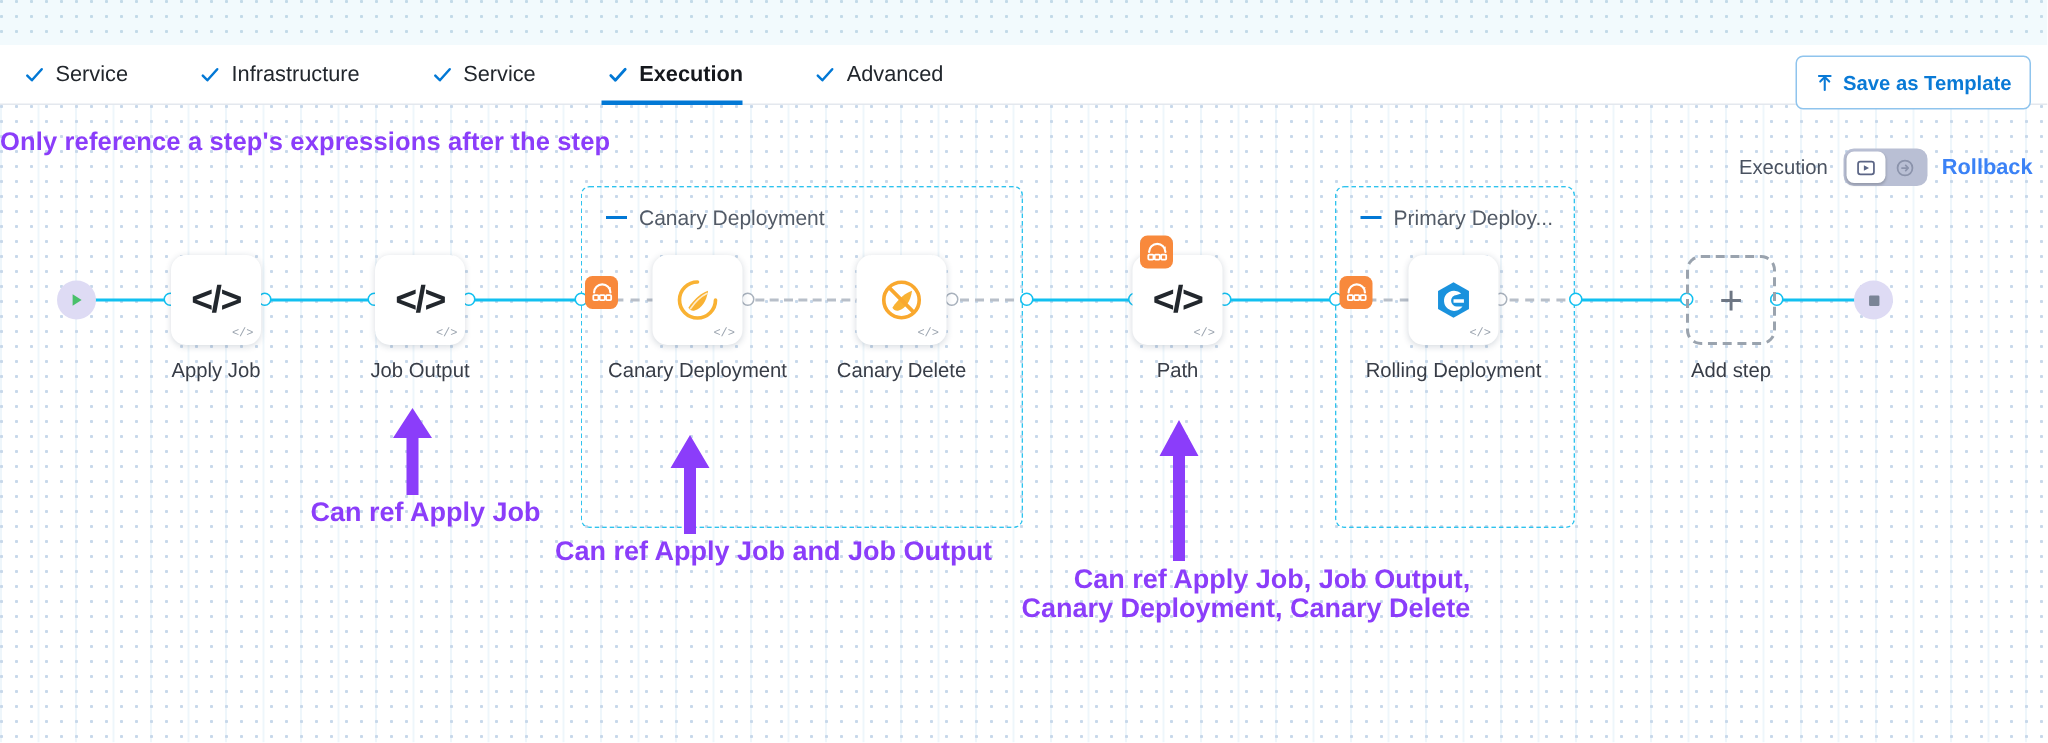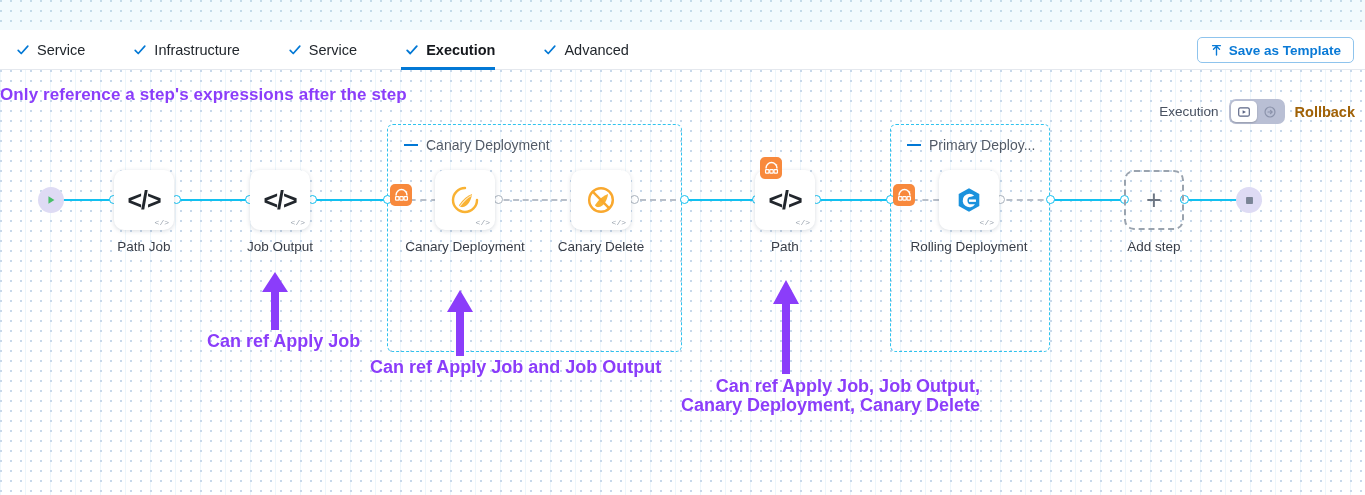--- a/index.html
+++ b/index.html
@@ -44,21 +44,21 @@
   .tab.active .lbl { font-weight: bold; color: #15181d; }
   .tab.active::after {
     content: ""; position: absolute; left: 0; right: 22px; bottom: 0;
     height: 3px; background: #0278d5;
   }
   .chk { width: 14px; height: 14px; display: block; flex: none; }
 
   
   .save-tpl {
     position: absolute; right: 11px; top: 37px;
-    height: 26px; display: flex; align-items: center; gap: 6px;
+    height: 36px; display: flex; align-items: center; gap: 6px;
     padding: 0 12px;
     border: 1px solid #8fc4ed; border-radius: 5px;
     background: #ffffff; cursor: pointer;
   }
   .save-tpl .lbl { font-size: 13.5px; font-weight: bold; color: #0a7ad6; white-space: nowrap; }
 
   
   .headline {
     position: absolute; left: 0; top: 85px; width: 1365px;
     text-align: left;
@@ -71,21 +71,21 @@
   .exec-lbl { font-size: 13.5px; color: #4a5260; }
   .seg {
     width: 56px; height: 25px; border-radius: 7px;
     background: #b9bfd4; display: flex; align-items: center; padding: 2px;
   }
   .seg-btn {
     width: 26px; height: 21px; border-radius: 5px;
     display: flex; align-items: center; justify-content: center; cursor: pointer;
   }
   .seg-btn.on { background: #ffffff; box-shadow: 0 1px 2px rgba(0,0,0,.2); }
-  .rollback-lbl { font-size: 14.5px; font-weight: bold; color: #a16207; cursor: pointer; }
+  .rollback-lbl { font-size: 14.5px; font-weight: bold; color: #3b82f6; cursor: pointer; }
 
   
   .canvas { position: absolute; left: 0; top: 70px; width: 1365px; height: 425px; }
 
   .link { position: absolute; height: 2px; top: 129px; background: #12c0f0; }
   .link.dashed {
     background: none;
     border-top: 2px dashed #b8bfc9;
     height: 0;
   }
@@ -295,21 +295,21 @@
     <svg width="12" height="12" viewBox="0 0 14 14">
       <path d="M4 2.6 L11 7 L4 11.4 Z" fill="#48c06a"></path>
     </svg>
   </div>
 
   <div class="node" style="left:114px;">
     <div class="card">
       <span class="codeicon">&lt;/&gt;</span>
       <span class="mini">&lt;/&gt;</span>
     </div>
-    <div class="nodelabel">Path Job</div>
+    <div class="nodelabel">Apply Job</div>
   </div>
 
   <div class="node" style="left:250px;">
     <div class="card">
       <span class="codeicon">&lt;/&gt;</span>
       <span class="mini">&lt;/&gt;</span>
     </div>
     <div class="nodelabel">Job Output</div>
   </div>
 

